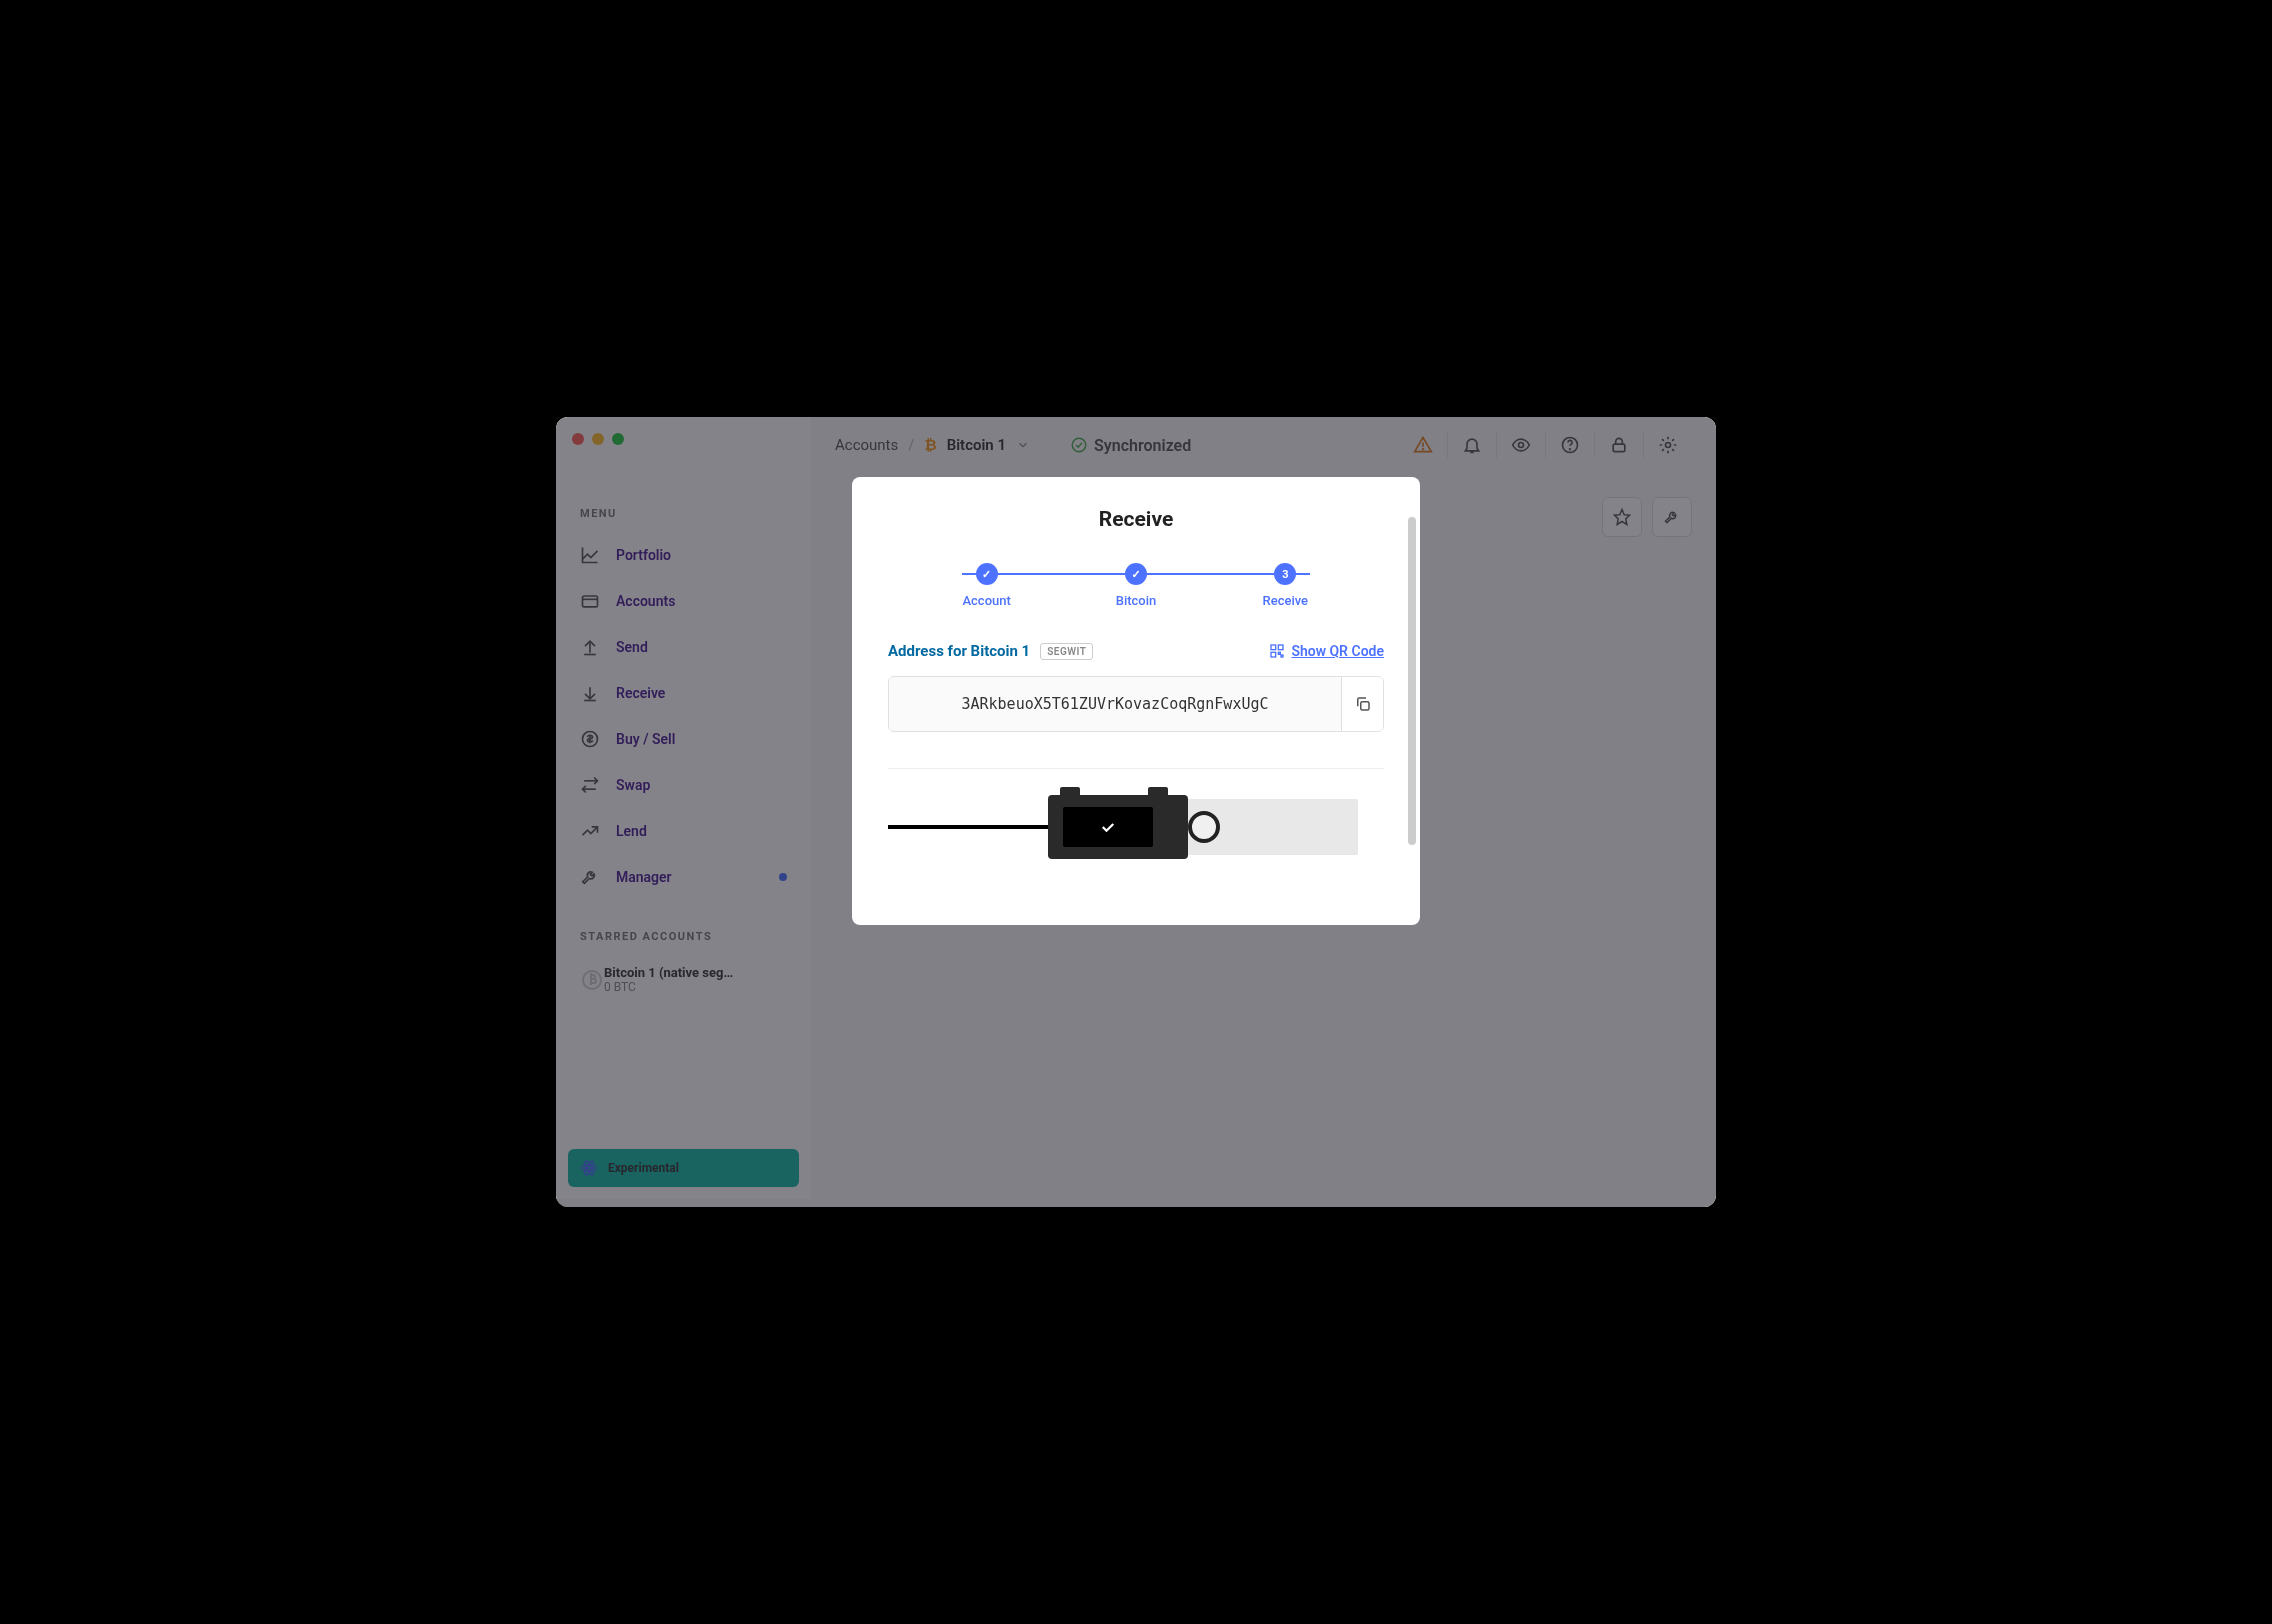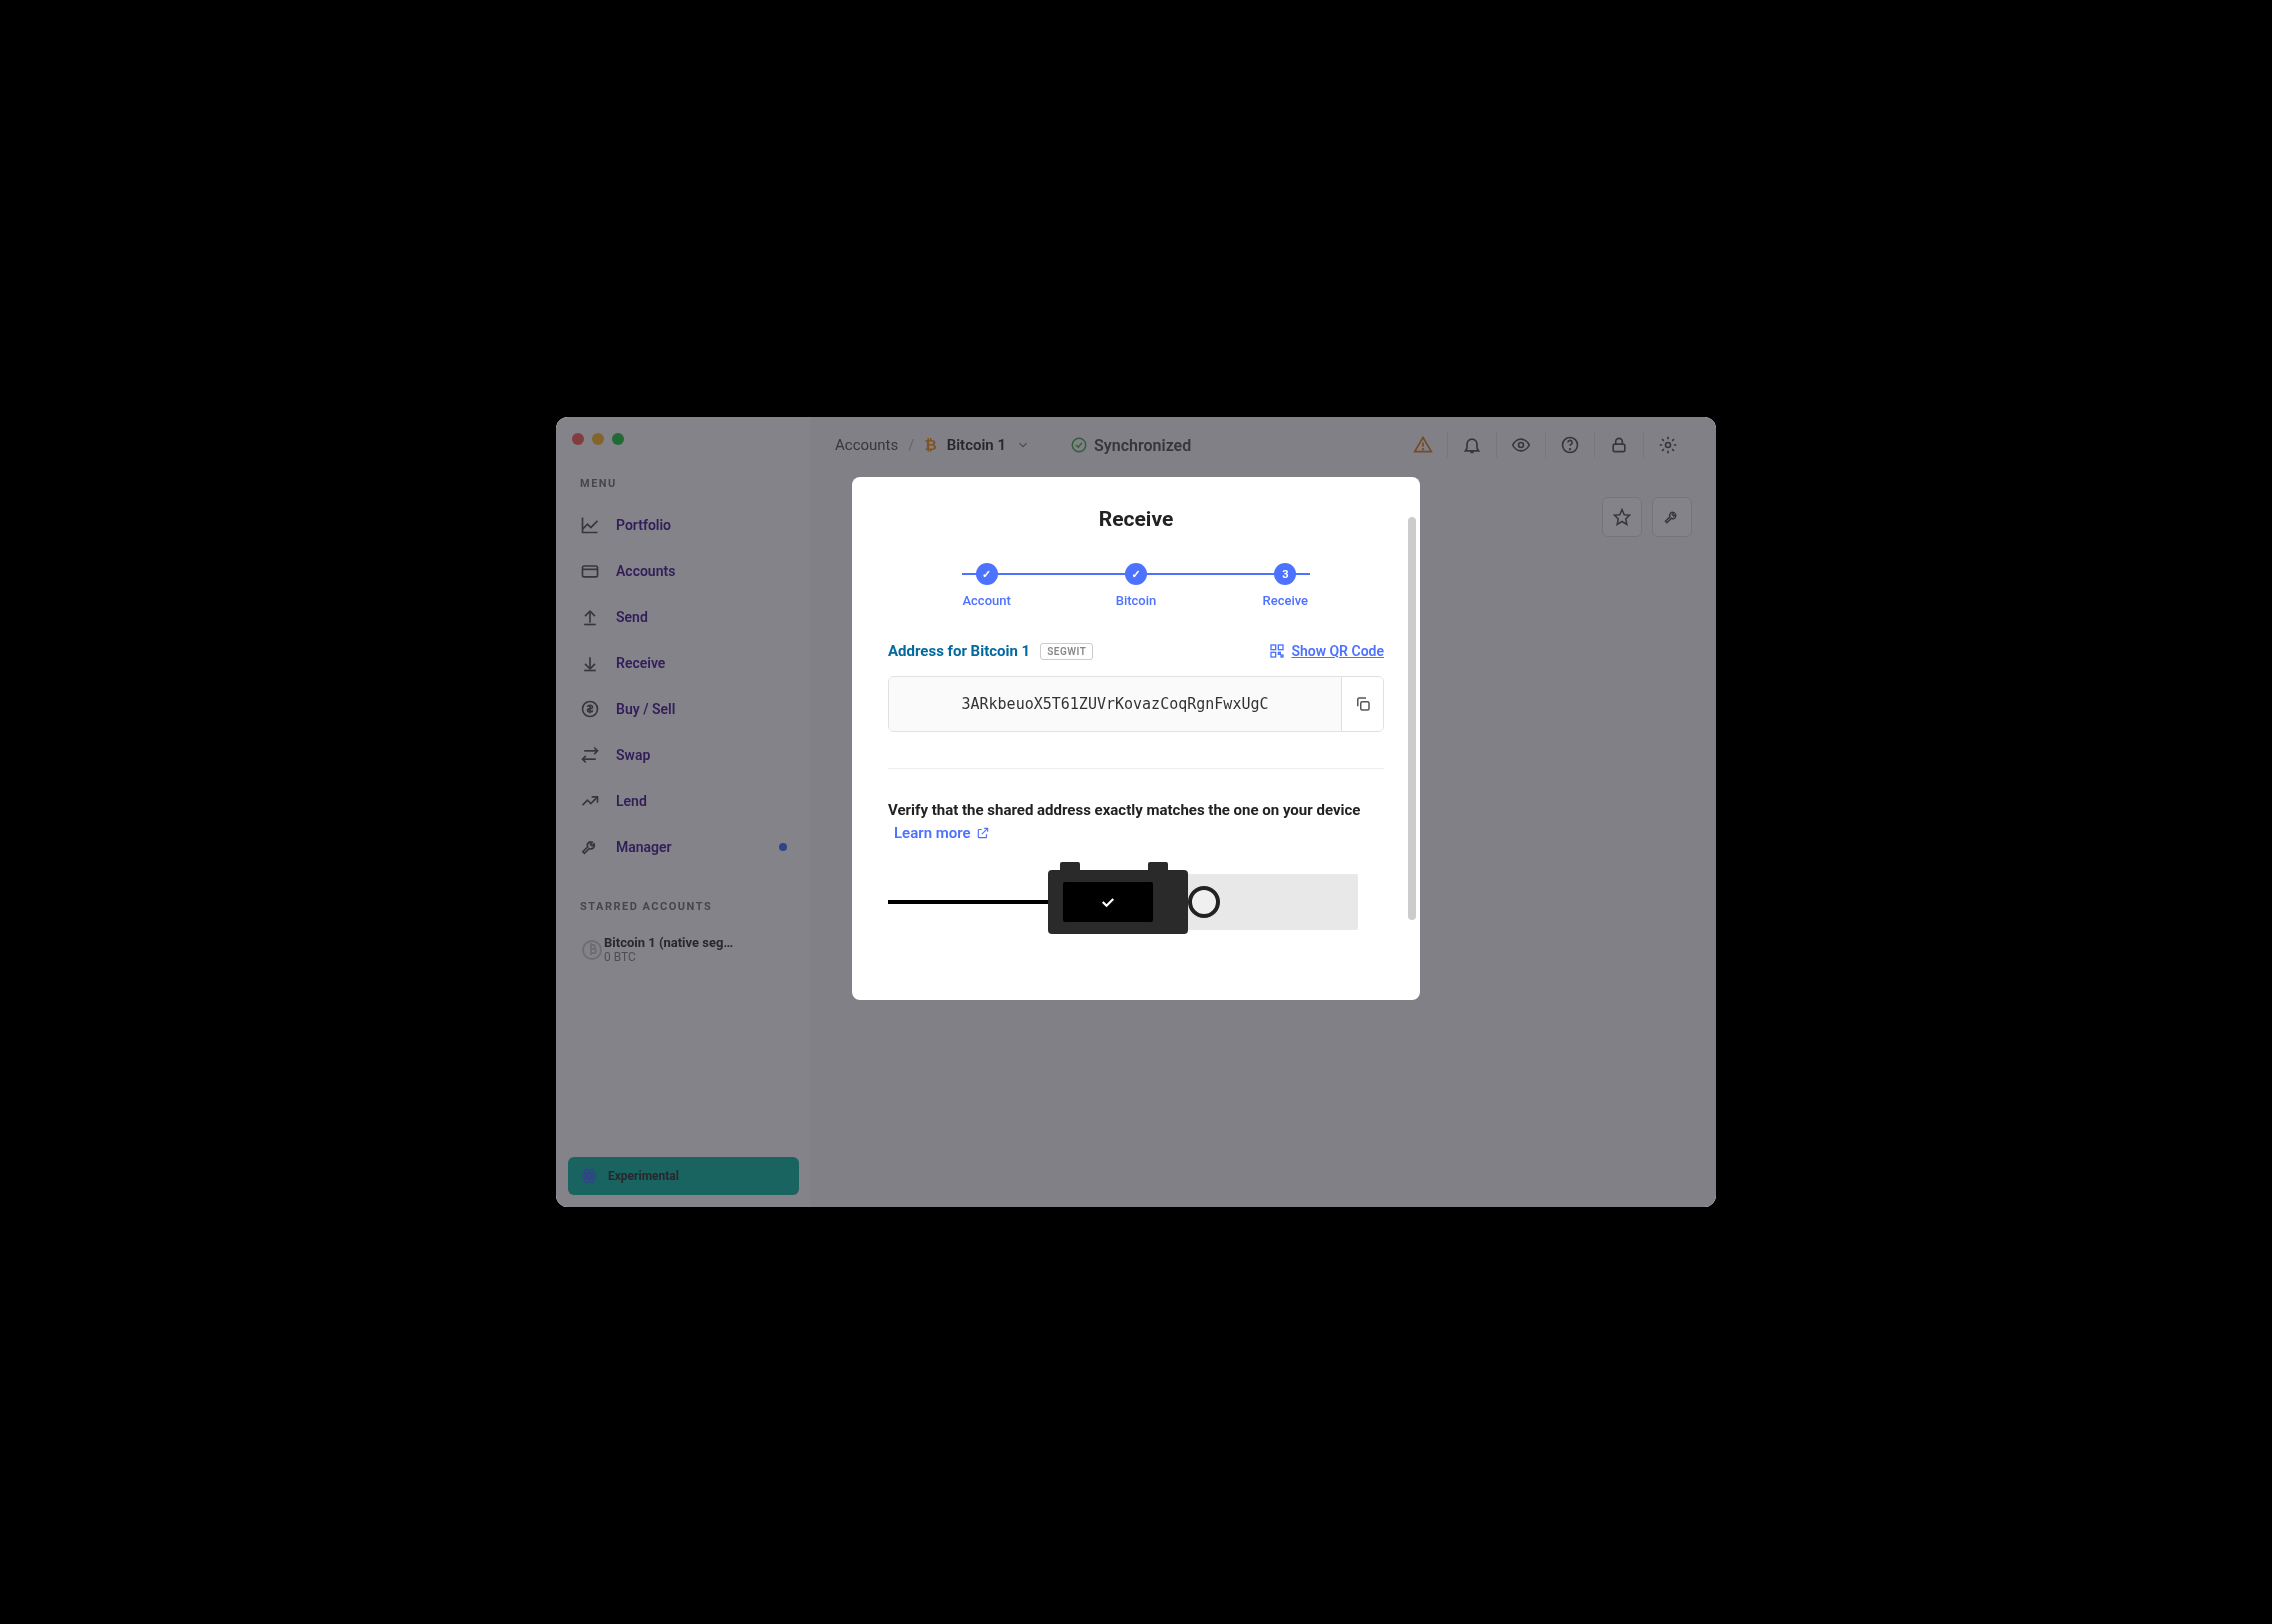--- a/index.html
+++ b/index.html
@@ -1,21 +1,21 @@
 <!DOCTYPE html>
 <html><head>
 <meta charset="utf-8">
 <style>
 *{box-sizing:border-box;margin:0;padding:0;font-family:-apple-system,BlinkMacSystemFont,"Segoe UI",Roboto,sans-serif}
 body{background:#000;display:flex;align-items:center;justify-content:center;min-height:100vh;padding:40px}
 .app-window{width:1160px;height:790px;background:#f8f8f8;border-radius:12px;overflow:hidden;position:relative;box-shadow:0 20px 60px rgba(0,0,0,.5)}
 .traffic-lights{position:absolute;top:16px;left:16px;display:flex;gap:8px;z-index:5}
 .traffic-lights span{width:12px;height:12px;border-radius:50%}
 .tl-red{background:#ff5f57}.tl-yellow{background:#febc2e}.tl-green{background:#28c840}
-.sidebar{position:absolute;left:0;top:0;bottom:0;width:255px;background:#fff;padding:60px 0 0}
+.sidebar{position:absolute;left:0;top:0;bottom:8px;width:255px;background:#fff;padding:90px 0 0}
 .menu-label{font-size:11px;font-weight:700;letter-spacing:1.5px;color:#777;padding:0 24px 12px}
 .menu-item{display:flex;align-items:center;gap:16px;padding:13px 24px;color:#4c1d95;font-size:14px;font-weight:600;cursor:pointer}
 .menu-item svg{width:20px;height:20px;stroke:#555;fill:none;stroke-width:2}
 .menu-item .dot{margin-left:auto;width:8px;height:8px;border-radius:50%;background:#4d72ff}
 .starred-label{font-size:11px;font-weight:700;letter-spacing:1.5px;color:#777;padding:30px 24px 12px}
 .starred-item{display:flex;align-items:center;padding:10px 24px}
 .starred-item .coin-icon{width:24px;height:24px;opacity:.4}
 .starred-item .name{font-size:13px;font-weight:700;color:#333;white-space:nowrap;overflow:hidden;text-overflow:ellipsis;max-width:150px}
 .starred-item .bal{font-size:12px;color:#888}
 .experimental{position:absolute;bottom:12px;left:12px;right:12px;display:flex;align-items:center;gap:10px;padding:10px 12px;background:#14b8a6;border-radius:6px;font-size:12px;font-weight:700;color:#333}
@@ -287,28 +287,20 @@
           <div class="copy-btn">
             <svg viewBox="0 0 24 24">
                 <rect x="9" y="9" width="11" height="11" rx="2"></rect>
                 <path d="M5 15V6a2 2 0 0 1 2-2h9"></path>
               </svg>
           </div>
         </div>
 
         <div class="divider"></div>
 
-        <div class="verify">
-          <span>Verify that the shared address exactly matches the one on your device</span>
-          <a><span>Learn more</span> <svg viewBox="0 0 24 24">
-                <path d="M14 4h6v6"></path>
-                <path d="M20 4 10 14"></path>
-                <path d="M18 14v5a1 1 0 0 1-1 1H5a1 1 0 0 1-1-1V7a1 1 0 0 1 1-1h5"></path>
-              </svg></a>
-        </div>
       </div>
 
       <div class="device-img">
         <div class="device-wrap">
           <div class="cable"></div>
           <div class="dbody"></div>
           <div class="dleft"></div>
           <div class="nub1"></div>
             <div class="nub2"></div>
           <div class="screen">

